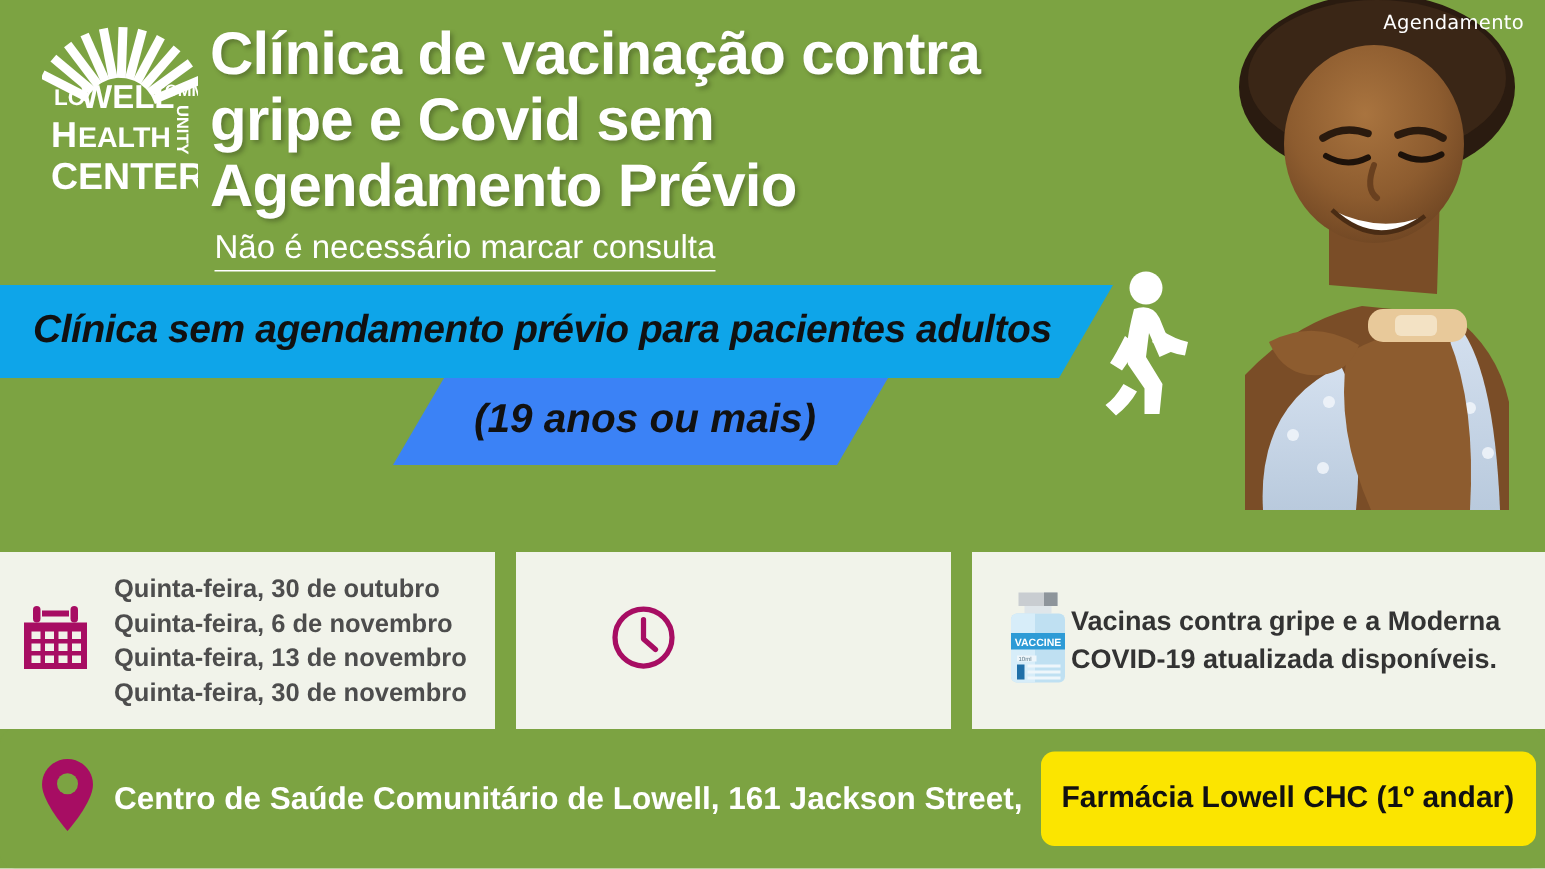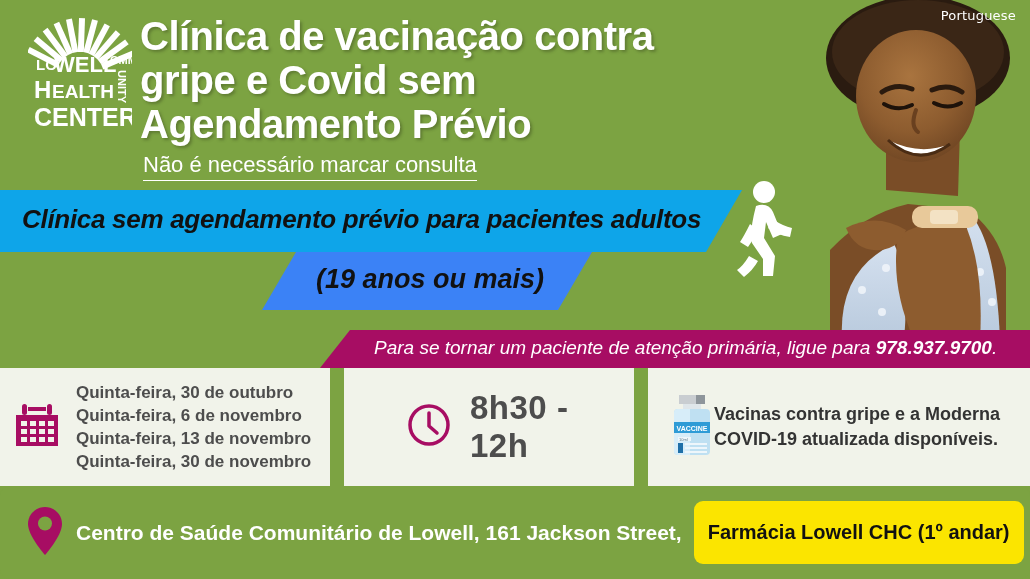--- a/index.html
+++ b/index.html
@@ -176,21 +176,21 @@
 
         <path d="M108 236 q36 -22 68 -10 q18 44 14 114 l-66 0 q-24 -54 -16 -104 Z" fill="#8d5c2f"></path>
 
         <path d="M56 228 q30 -16 60 2 q-6 18 -26 20 q-24 2 -34 -22 Z" fill="#8d5c2f"></path>
 
         <rect x="122" y="206" width="66" height="22" rx="10" fill="#e8c99a"></rect>
         <rect x="140" y="210" width="28" height="14" rx="4" fill="#f3e2c4"></rect>
       </g>
     </svg>
   </div>
-  <div class="lang-label">Portuguese</div>
+  <div class="lang-label">Agendamento</div>
 
   <div class="header">
     <div class="logo">
       <svg viewBox="0 0 104 128" xmlns="http://www.w3.org/2000/svg">
         <g fill="#ffffff">
           <g transform="translate(52,62)">
             <g>
               <rect x="-3" y="-58" width="6" height="34" transform="rotate(-63)"></rect>
               <rect x="-3" y="-58" width="6" height="34" transform="rotate(-50)"></rect>
               <rect x="-3" y="-58" width="6" height="34" transform="rotate(-37)"></rect>
@@ -229,23 +229,20 @@
   <div class="walker">
     <svg viewBox="0 0 70 98" xmlns="http://www.w3.org/2000/svg" fill="#ffffff">
       <circle cx="38" cy="12" r="11"></circle>
       <path d="M30 26 q12 -4 17 6 l9 22 l-9 4 l-7 -16 l-2 16 l11 18 l-2 20 l-10 0 l0 -17 l-11 -16 q-3 -10 4 -37 Z"></path>
       <path d="M24 44 q-6 12 -10 18 l8 5 q6 -8 10 -17 Z"></path>
       <path d="M23 76 q-6 10 -12 14 l7 7 q9 -7 14 -16 Z"></path>
       <path d="M48 40 q9 6 18 8 l-2 9 q-13 -2 -22 -9 Z"></path>
     </svg>
   </div>
 
-  <div class="magenta">
-    <div class="m-txt"><span>Para se tornar um paciente de atenção primária, ligue para </span><b>978.937.9700</b><span>.</span></div>
-  </div>
 
   <div class="cards">
 
     <div class="card dates">
       <div class="dates-icon">
         <svg viewBox="0 0 46 46" xmlns="http://www.w3.org/2000/svg" fill="#a70d63">
           <rect x="8" y="2" width="5" height="11" rx="2.5"></rect>
           <rect x="33" y="2" width="5" height="11" rx="2.5"></rect>
           <rect x="14" y="5" width="18" height="4"></rect>
           <rect x="2" y="13" width="42" height="31"></rect>
@@ -275,21 +272,20 @@
 
     <div class="gap"></div>
 
     <div class="card time">
       <div class="time-icon">
         <svg viewBox="0 0 46 46" xmlns="http://www.w3.org/2000/svg">
           <circle cx="23" cy="23" r="19" fill="none" stroke="#a70d63" stroke-width="3.5"></circle>
           <path d="M23 11 L23 24 L31 31" fill="none" stroke="#a70d63" stroke-width="3.5" stroke-linecap="round" stroke-linejoin="round"></path>
         </svg>
       </div>
-      <div class="time-text">8h30 - 12h</div>
     </div>
 
     <div class="gap"></div>
 
     <div class="card vaccine">
       <div class="vial-icon">
         <svg viewBox="0 0 44 62" xmlns="http://www.w3.org/2000/svg">
           <rect x="9" y="1" width="26" height="9" fill="#c9cdd1"></rect>
           <rect x="26" y="1" width="9" height="9" fill="#8e959b"></rect>
           <rect x="13" y="10" width="18" height="5" fill="#dfe6ea"></rect>

